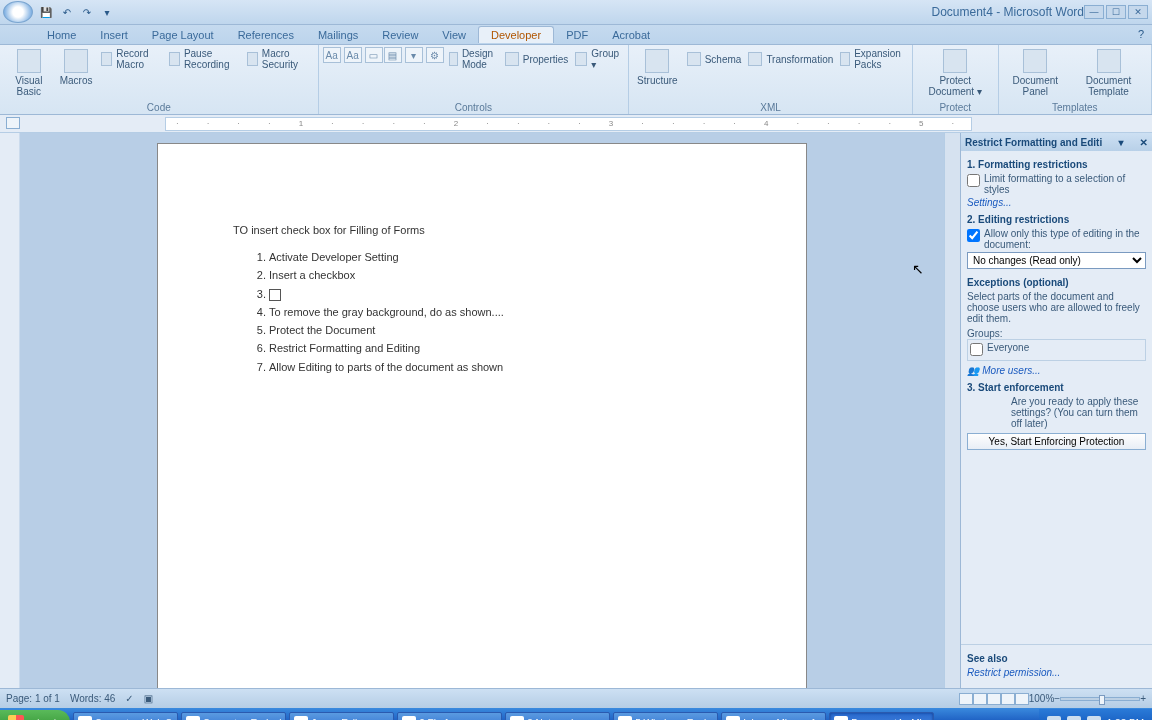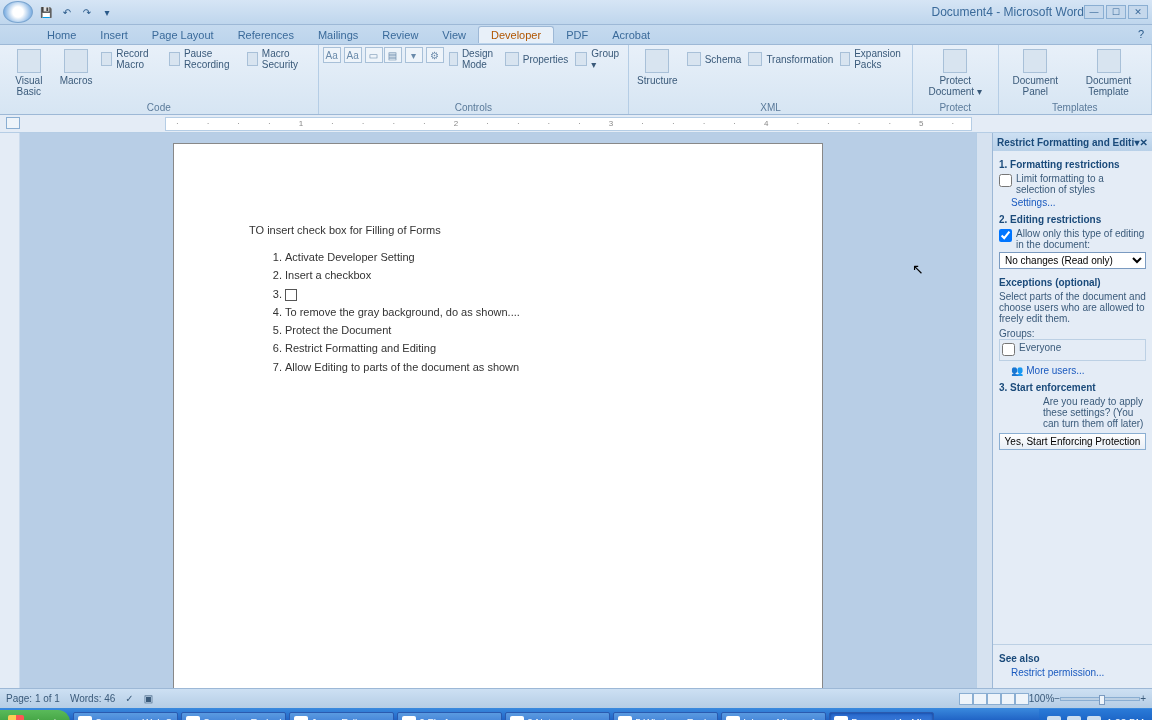--- a/index.html
+++ b/index.html
@@ -43,28 +43,28 @@
 .vruler { width: 20px; background: #e4ecf6; border-right: 1px solid #cbdbed; }
 .doc-area { flex: 1; background: #b8cee6; display: flex; justify-content: center; overflow: hidden; position: relative; }
 .scroll-v { width: 16px; background: #d6e2f0; border-left: 1px solid #b5cde5; }
 .page { width: 650px; background: #fff; border: 1px solid #888; margin-top: 10px; padding: 80px 75px; font-size: 11px; color: #333; height: 560px; }
 .doc-title { margin-bottom: 14px; }
 .doc-list { list-style: decimal; padding-left: 36px; }
 .doc-list li { margin-bottom: 4px; line-height: 1.3; }
 .chk { display: inline-block; width: 12px; height: 12px; border: 1.5px solid #555; vertical-align: middle; }
 
 
-.taskpane { width: 160px; background: #e4ecf6; border-left: 1px solid #9db8d6; font-size: 10px; color: #3a5a7a; display: flex; flex-direction: column; }
+.taskpane { width: 192px; background: #e4ecf6; border-left: 1px solid #9db8d6; font-size: 10px; color: #3a5a7a; display: flex; flex-direction: column; }
 .tp-header { height: 18px; background: linear-gradient(to bottom, #cde0f3, #b8d0e8); display: flex; align-items: center; padding: 0 4px; font-weight: bold; color: #1a4a7a; justify-content: space-between; }
 .tp-close { font-size: 10px; cursor: pointer; }
 .tp-body { padding: 4px 6px; flex: 1; overflow: auto; }
 .tp-section-h { font-weight: bold; color: #1a4a7a; margin: 4px 0 3px; }
 .tp-check { display: flex; align-items: flex-start; gap: 4px; margin-bottom: 2px; }
 .tp-check input { margin-top: 1px; }
-.tp-link { color: #1a5abf; cursor: pointer; margin: 2px 12px 6px; display: block; }
+.tp-link { color: #1a5abf; cursor: pointer; margin: 2px 0 6px; display: block; font-style: italic; }
 .tp-select { width: 100%; border: 1px solid #7a9ac0; background: #fff; font-size: 10px; padding: 1px; margin-bottom: 4px; }
 .tp-groups { border: 1px solid #bcd0e4; padding: 2px; margin-bottom: 4px; }
 .tp-btn { width: 100%; background: linear-gradient(to bottom, #fefefe, #e8eef6); border: 1px solid #8aaed2; font-size: 10px; padding: 2px; cursor: pointer; }
 .tp-footer { border-top: 1px solid #bcd0e4; padding: 4px 6px; }
 
 
 .statusbar { height: 20px; background: linear-gradient(to bottom, #cde0f3, #b5cde5); display: flex; align-items: center; font-size: 10px; color: #3a5a7a; padding: 0 6px; border-top: 1px solid #9db8d6; }
 .status-left { display: flex; gap: 10px; }
 .status-right { margin-left: auto; display: flex; align-items: center; gap: 0; }
 .view-btn { width: 14px; height: 12px; border: 1px solid #8aaed2; background: #eef4fa; }

